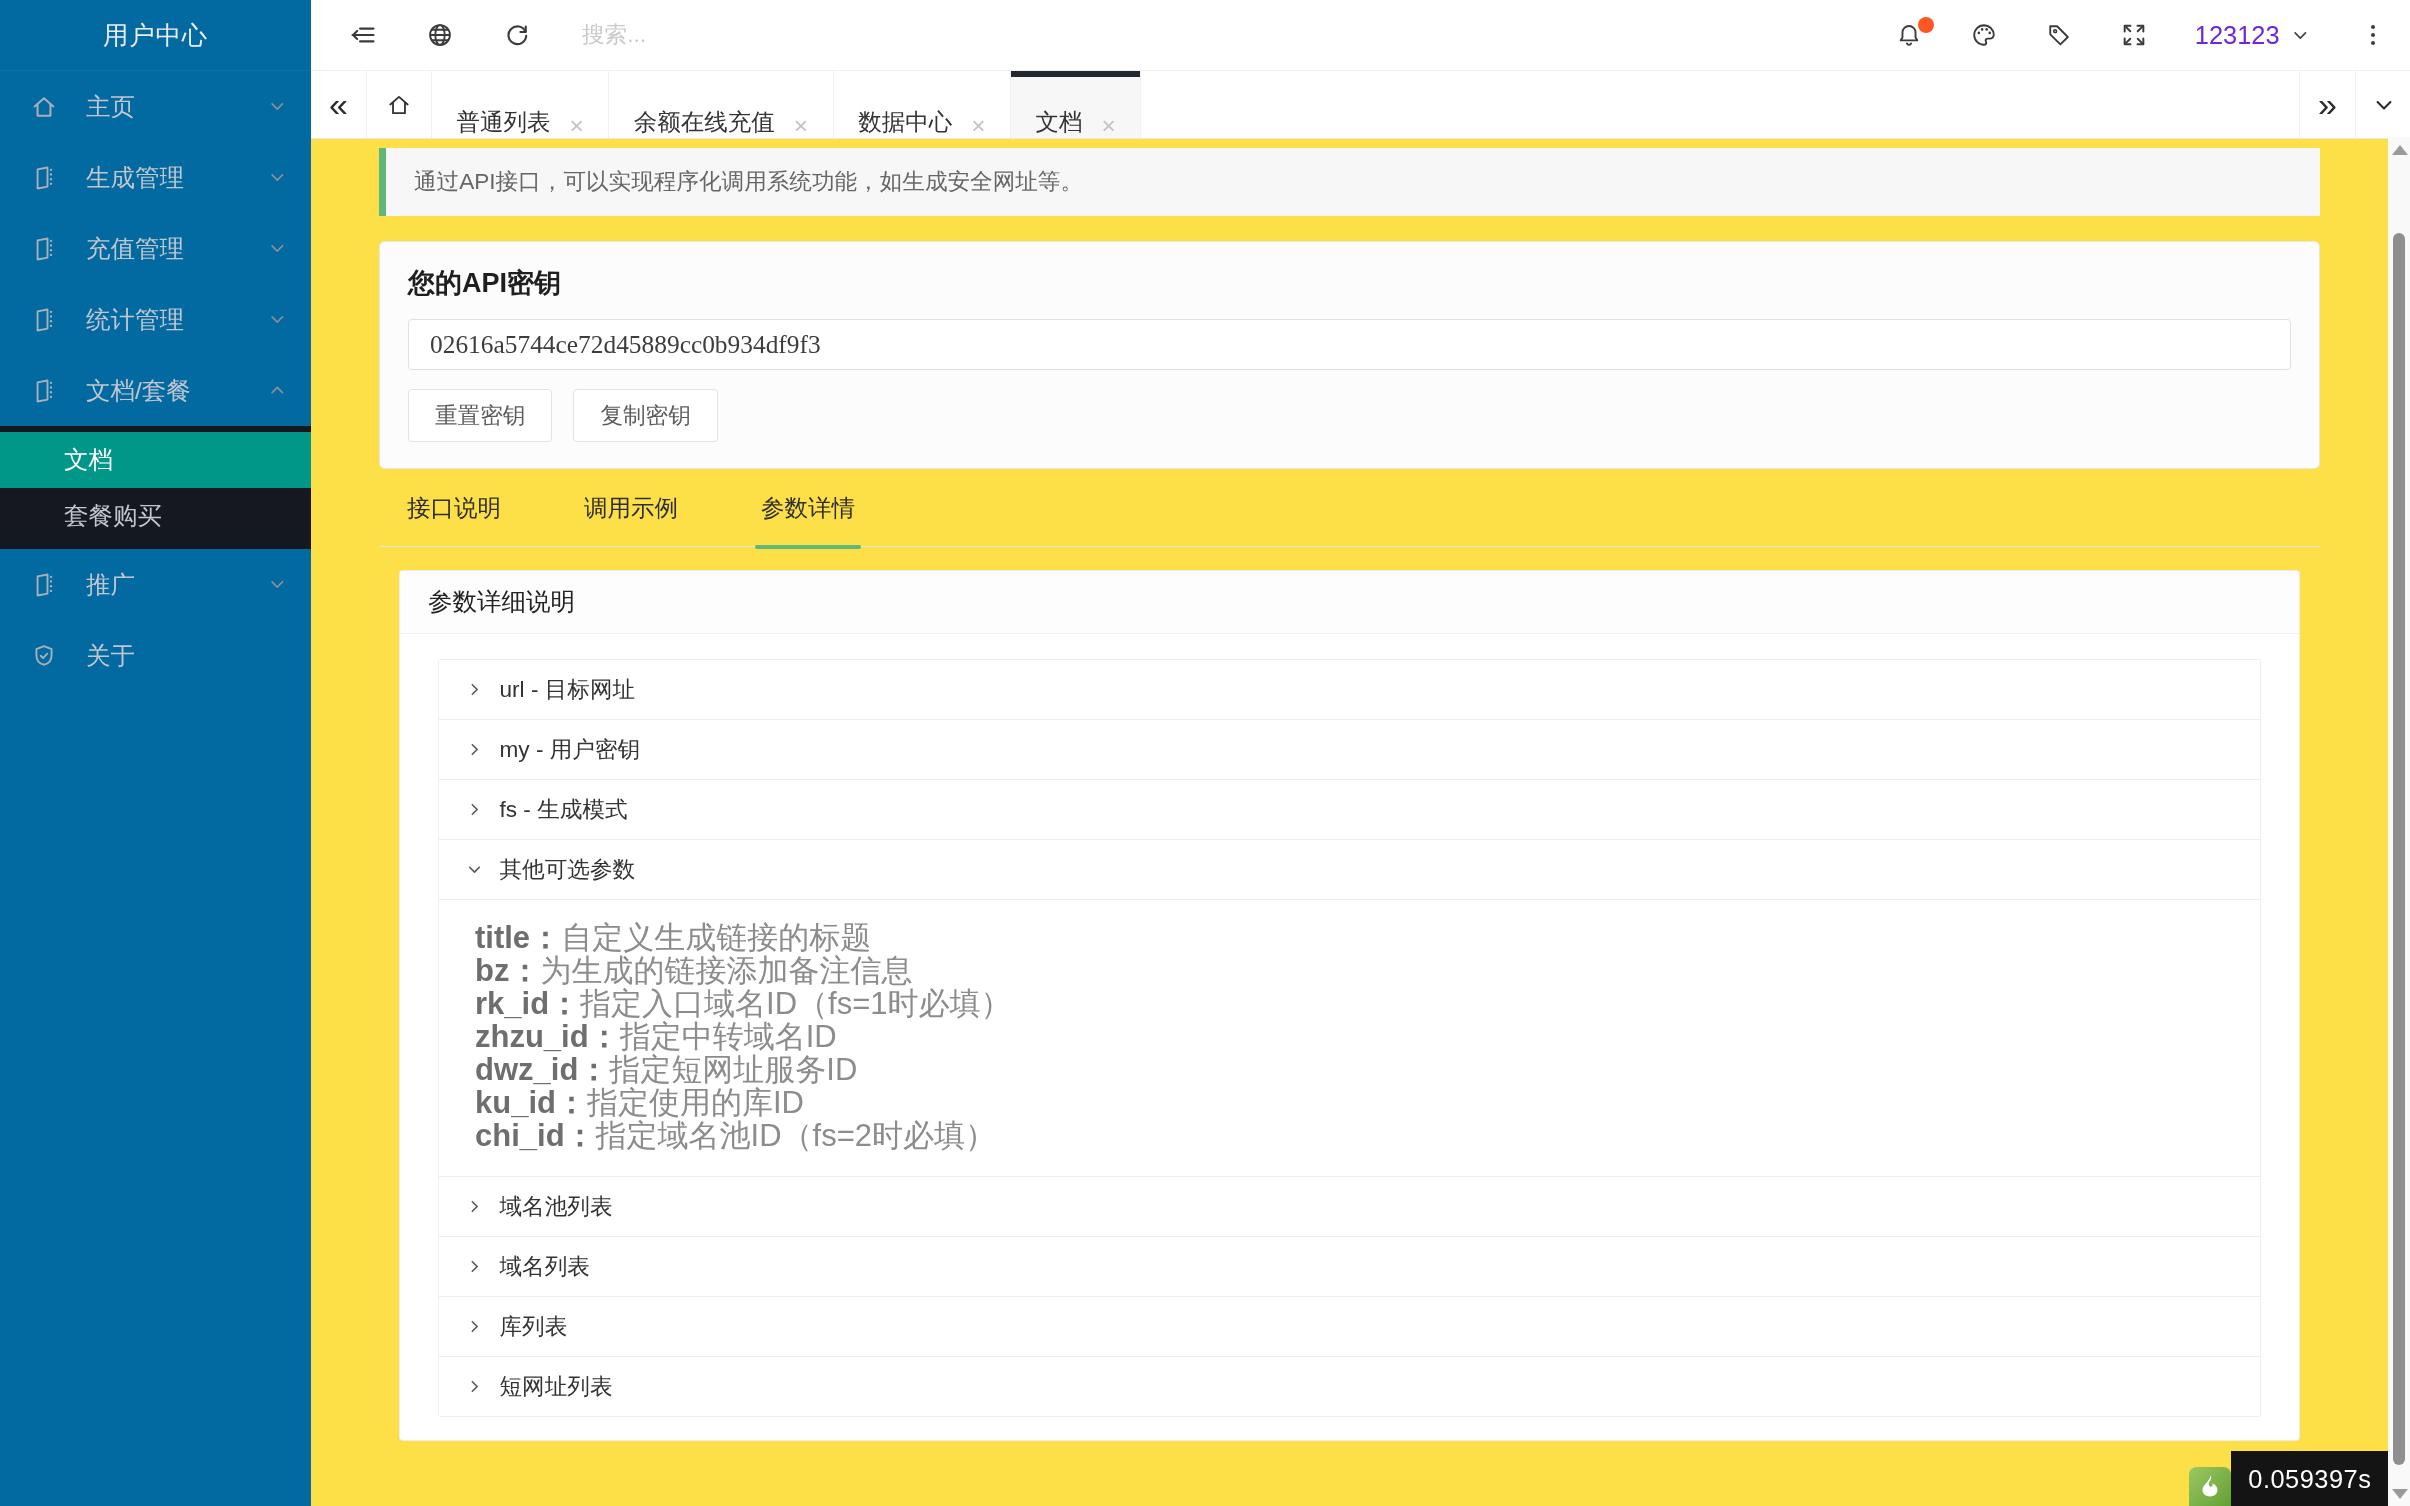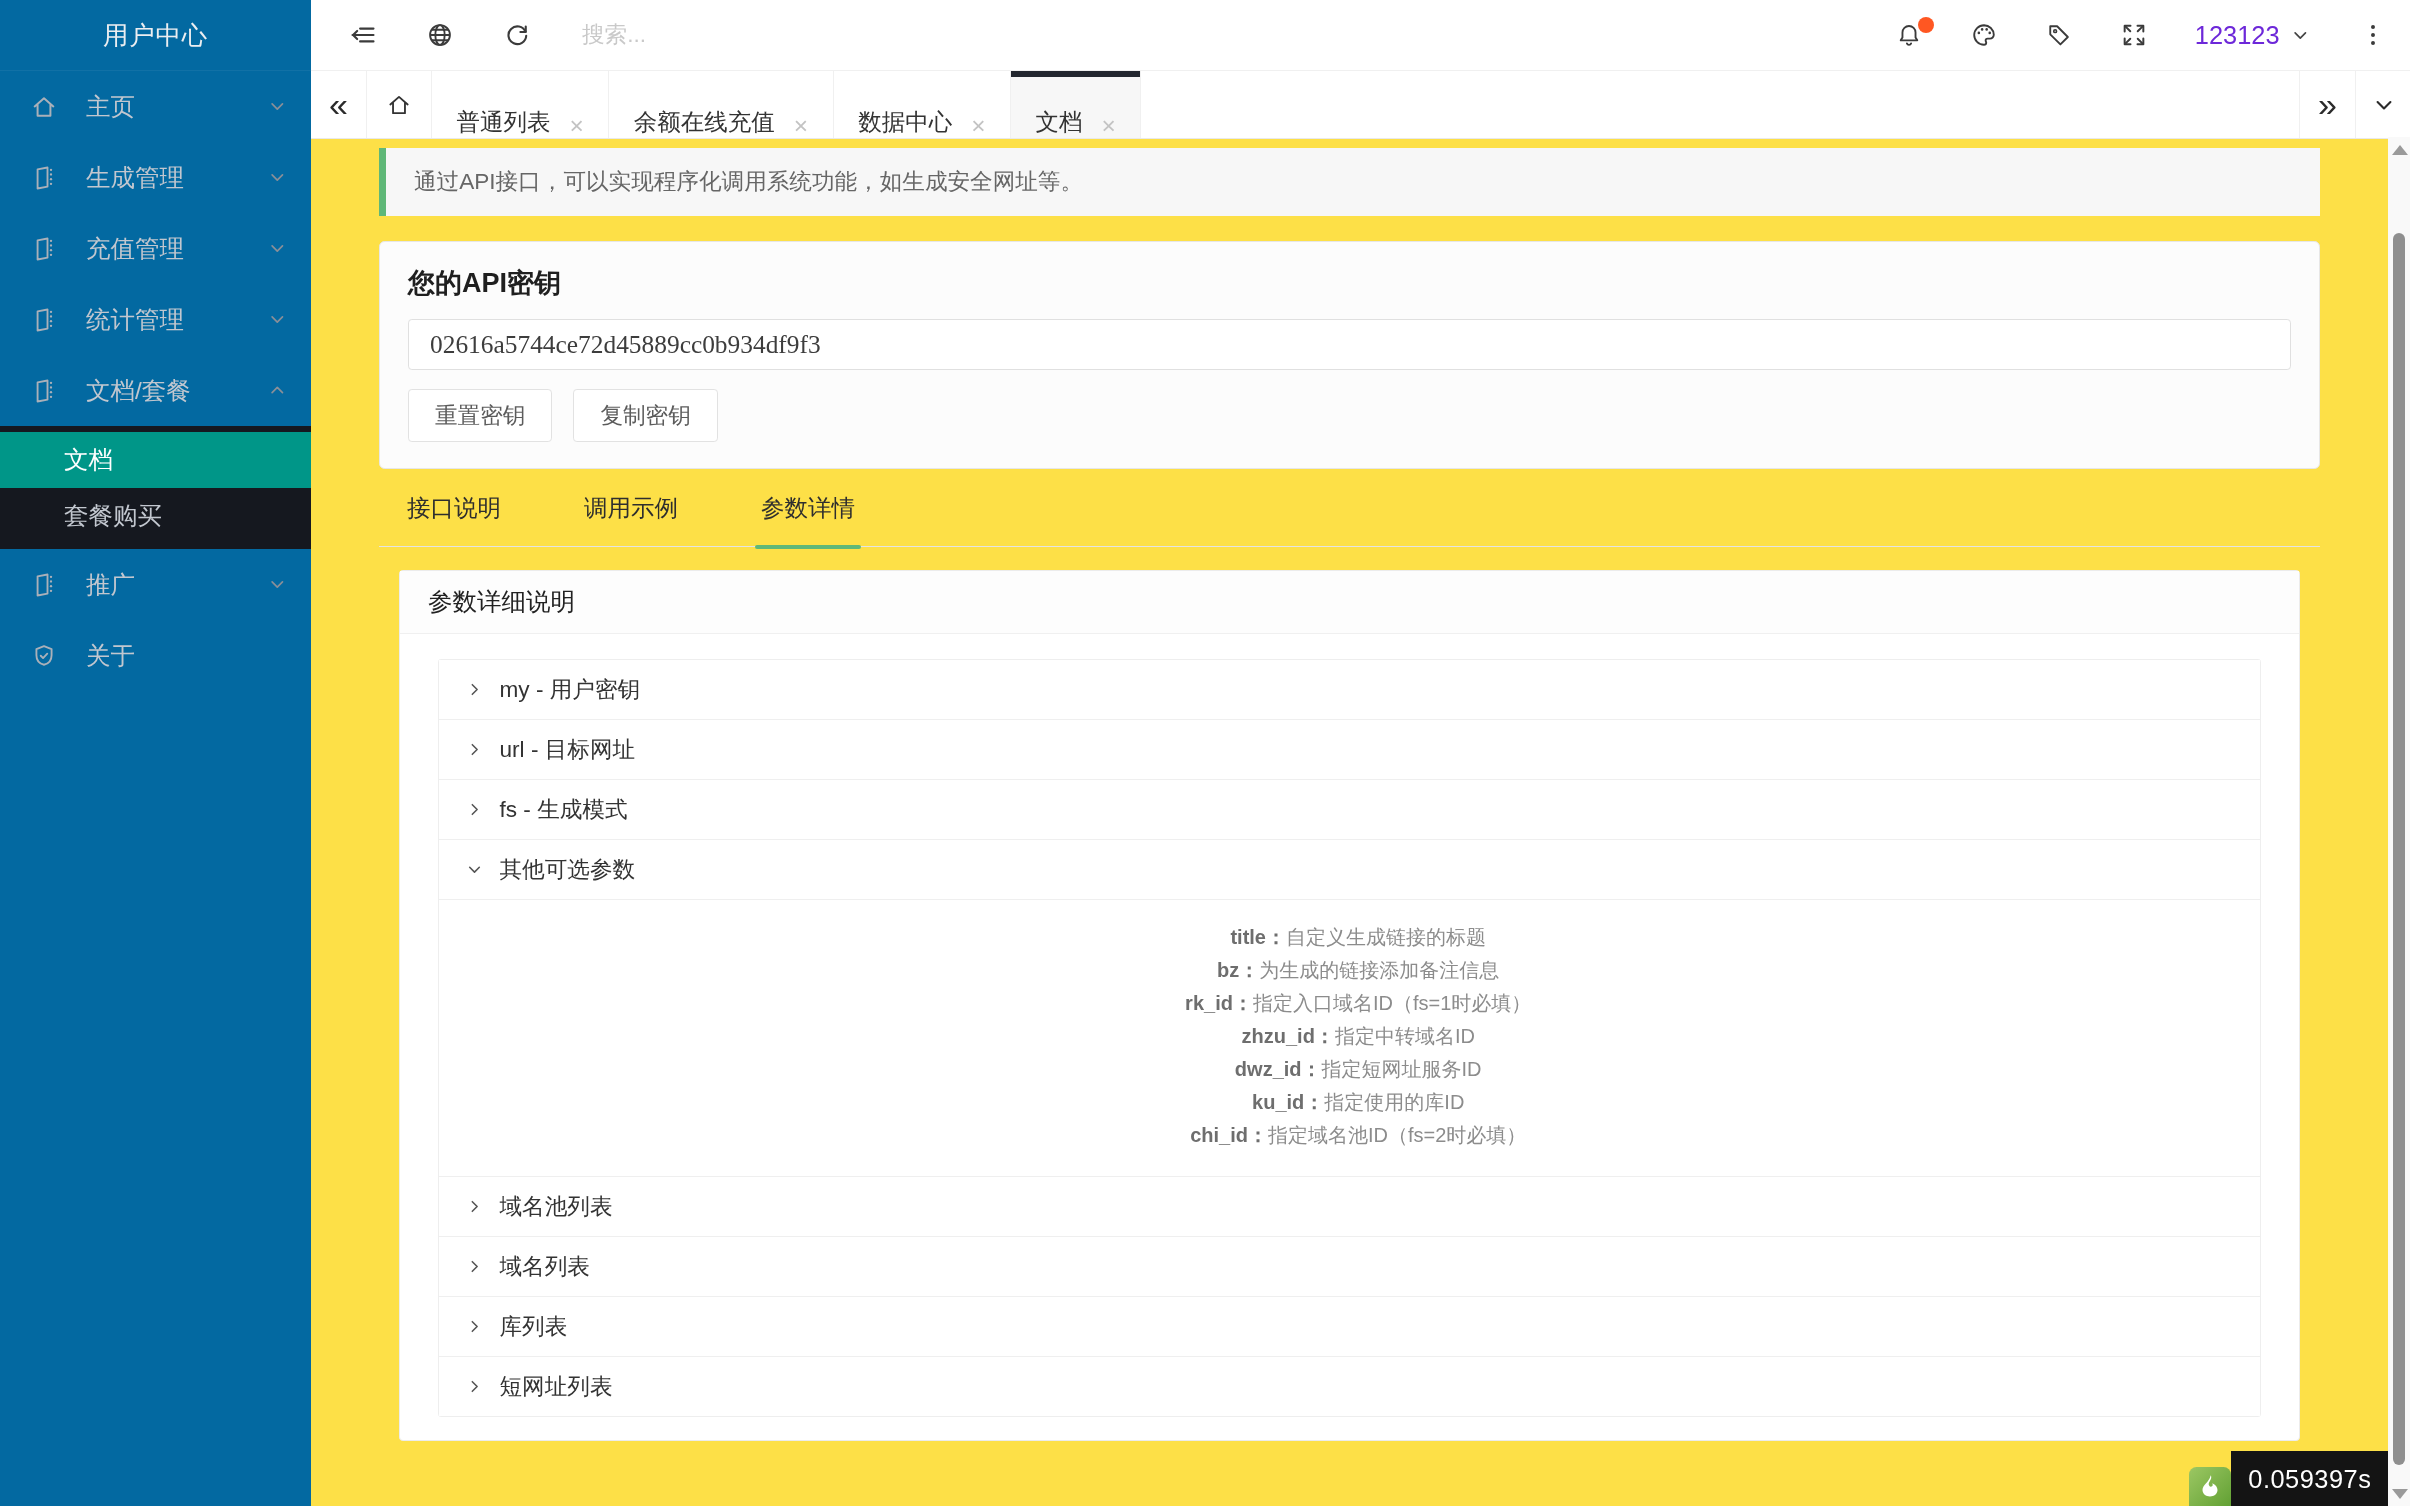--- a/index.html
+++ b/index.html
@@ -70,21 +70,21 @@
   .panel-card { margin:22.6px 20px 0; background:#fff; border:0.9px solid #ececec; border-radius:3.8px; }
   .panel-header { height:62px; line-height:62px; padding:0 28px; font-size:24.5px; color:#222;
                   background:#fdfdfd; border-bottom:0.9px solid #f0f0f0; }
   .panel-body { padding:24.5px 38px 22.6px; }
   .collapse { border:0.9px solid #eeeeee; border-radius:2.8px; background:#fff; }
   .colla-item { border-top:0.9px solid #efefef; }
   .colla-item:first-child { border-top:none; }
   .colla-title { height:59px; display:flex; align-items:center; padding:0 24.5px; font-size:22.6px; color:#333; cursor:pointer; background:#fff; }
   .colla-title .chev { width:21px; height:21px; color:#555; margin-right:15px; flex:none; }
   .colla-content { border-top:0.9px solid #efefef; padding:21px 19px 24.5px 36px; }
-  .param-line { font-size:20px; color:#8c8c8c; line-height:33px;text-align:center; }
+  .param-line { font-size:31px; color:#8c8c8c; line-height:33px; }
   .param-key { font-weight:bold; color:#6e6e6e; }
 
   
   .scrollbar { position:absolute; top:137px; right:0; bottom:0; width:22.6px; background:#f9f9f9; z-index:6; }
   .sb-up, .sb-down { position:absolute; left:50%; transform:translateX(-50%); width:0; height:0;
                      border-left:8.5px solid transparent; border-right:8.5px solid transparent; cursor:pointer; }
   .sb-up { top:7.5px; border-bottom:10.4px solid #9a9a9a; }
   .sb-down { bottom:8.5px; border-top:10.4px solid #9a9a9a; }
   .sb-thumb { position:absolute; top:96px; left:4.7px; width:12.2px; height:1232px; background:#8f8f8f; border-radius:6.6px; cursor:pointer; }
 
@@ -336,30 +336,30 @@
     <section class="panel-card">
       <div class="panel-header">参数详细说明</div>
       <div class="panel-body">
         <div class="collapse">
 
           <div class="colla-item">
             <div class="colla-title">
               <svg class="chev" viewBox="0 0 24 24">
                   <use href="#i-chev-right"></use>
                 </svg>
+              <span>url - 目标网址</span>
+            </div>
+          </div>
+
+          <div class="colla-item">
+            <div class="colla-title">
+              <svg class="chev" viewBox="0 0 24 24">
+                  <use href="#i-chev-right"></use>
+                </svg>
               <span>my - 用户密钥</span>
-            </div>
-          </div>
-
-          <div class="colla-item">
-            <div class="colla-title">
-              <svg class="chev" viewBox="0 0 24 24">
-                  <use href="#i-chev-right"></use>
-                </svg>
-              <span>url - 目标网址</span>
             </div>
           </div>
 
           <div class="colla-item">
             <div class="colla-title">
               <svg class="chev" viewBox="0 0 24 24">
                   <use href="#i-chev-right"></use>
                 </svg>
               <span>fs - 生成模式</span>
             </div>

